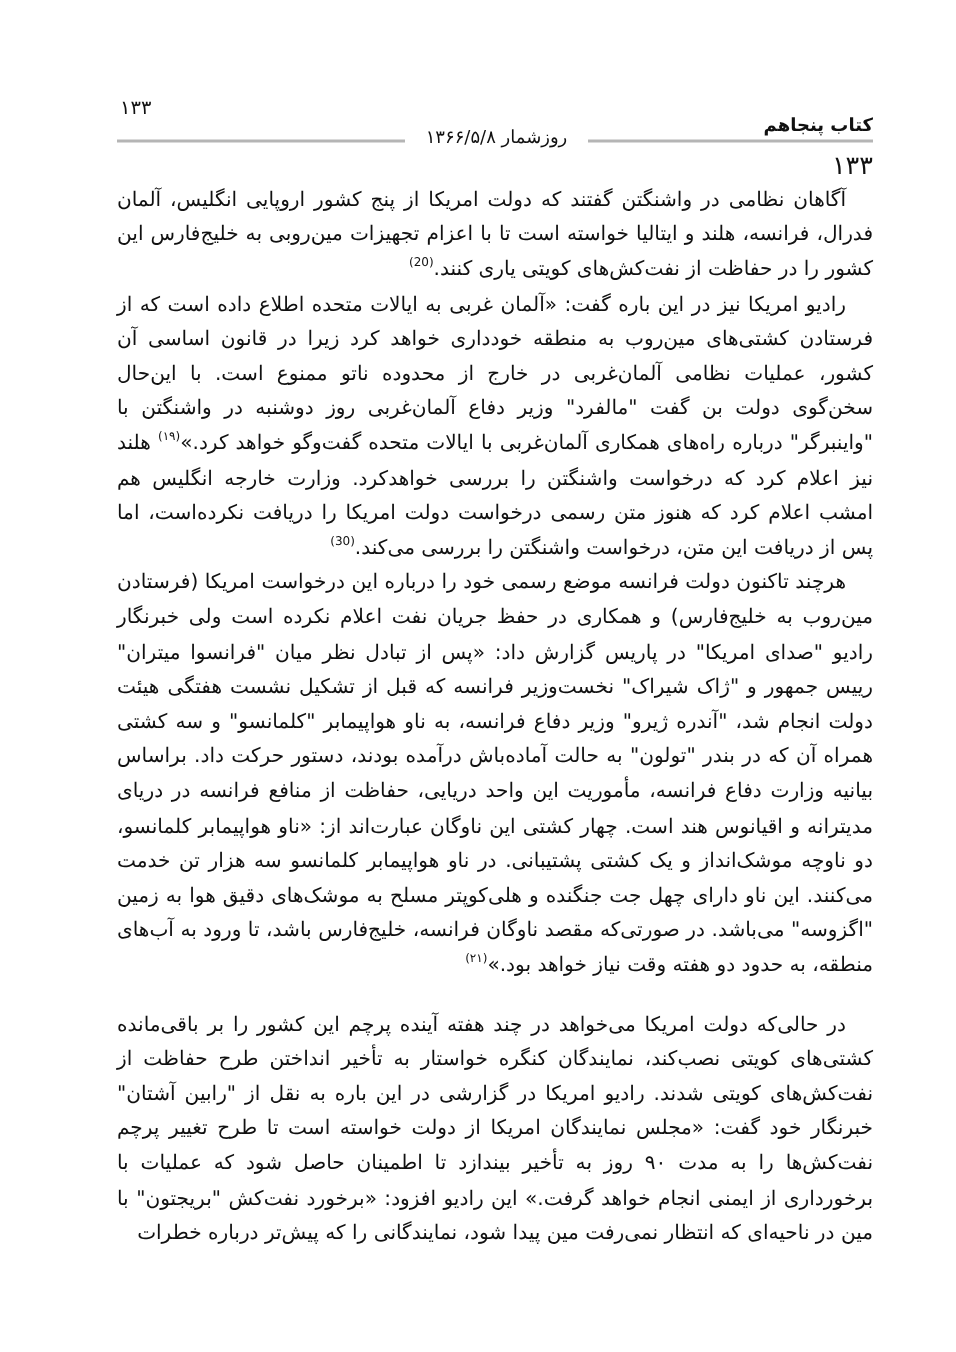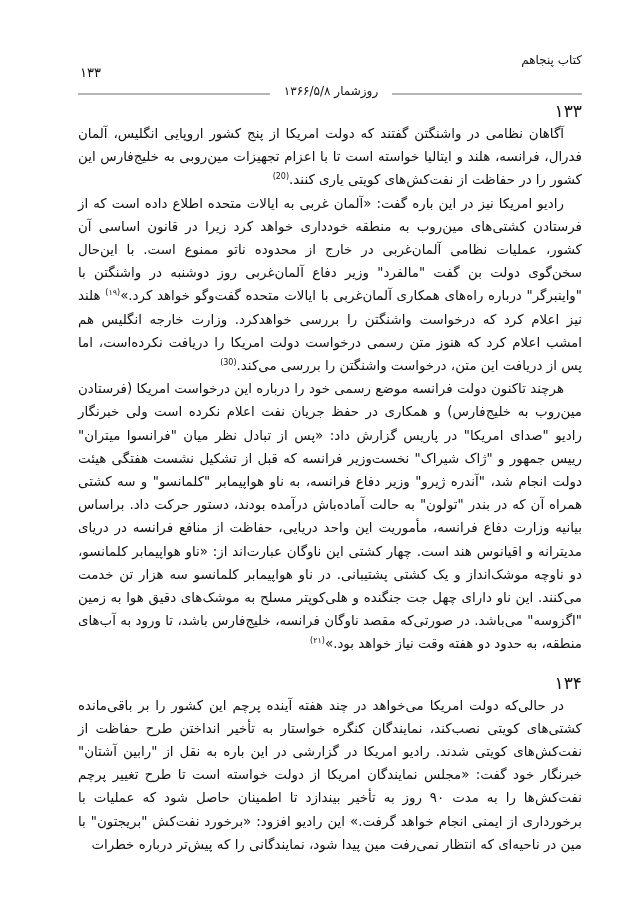--- a/index.html
+++ b/index.html
@@ -1,18 +1,18 @@
 <!DOCTYPE html>
 <html><head>
   <meta charset="utf-8">
   <style>
     html, body { margin: 0; padding: 0; background: #ffffff; }
     body { width: 637px; height: 901px; position: relative; overflow: hidden; font-family: "DejaVu Sans", sans-serif; color: #111; }
     .page { position: absolute; left: 0; top: 0; width: 637px; height: 901px; }
-    .hdr-book { position: absolute; right: 55px; top: 53px; font-size: 12px; direction: rtl; }
+    .hdr-book { position: absolute; right: 55px; top: 76px; font-size: 12px; direction: rtl; font-weight: bold; }
     .hdr-pageno { position: absolute; left: 80px; top: 65px; font-size: 13px; direction: rtl; }
     .hdr-rule-left { position: absolute; left: 78px; width: 192px; top: 93px; height: 2px; background: #b5b5b5; }
     .hdr-rule-right { position: absolute; right: 55px; width: 190px; top: 93px; height: 2px; background: #b5b5b5; }
     .hdr-date { position: absolute; left: 272px; width: 118px; top: 84px; text-align: center; font-size: 12px; direction: rtl; }
     .body { position: absolute; left: 78px; right: 55px; top: 100px; direction: rtl; text-align: justify; font-size: 13.4px; line-height: 23.2px; }
     .section-no { font-size: 17px; line-height: 22px; text-align: right; margin: 0; }
     .para { margin: 0; text-indent: 18px; }
     .fn { font-size: 8px; vertical-align: super; line-height: 0; }
     .sec2 { margin-top: 16px; }
   </style>
@@ -35,19 +35,18 @@
       <p class="para">
         <span>رادیو امریکا نیز در این باره گفت: «آلمان غربی به ایالات متحده اطلاع داده است که از فرستادن کشتی‌های مین‌روب به منطقه خودداری خواهد کرد زیرا در قانون اساسی آن کشور، عملیات نظامی آلمان‌غربی در خارج از محدوده ناتو ممنوع است. با این‌حال سخن‌گوی دولت بن گفت "مالفرد" وزیر دفاع آلمان‌غربی روز دوشنبه در واشنگتن با "واینبرگر" درباره راه‌های همکاری آلمان‌غربی با ایالات متحده گفت‌وگو خواهد کرد.»</span><span class="fn">(۱۹)</span>
         <span>هلند نیز اعلام کرد که درخواست واشنگتن را بررسی خواهدکرد. وزارت خارجه انگلیس هم امشب اعلام کرد که هنوز متن رسمی درخواست دولت امریکا را دریافت نکرده‌است، اما پس از دریافت این متن، درخواست واشنگتن را بررسی می‌کند.</span><span class="fn">(30)</span>
       </p>
       <p class="para">
         <span>هرچند تاکنون دولت فرانسه موضع رسمی خود را درباره این درخواست امریکا (فرستادن مین‌روب به خلیج‌فارس) و همکاری در حفظ جریان نفت اعلام نکرده است ولی خبرنگار رادیو "صدای امریکا" در پاریس گزارش داد: «پس از تبادل نظر میان "فرانسوا میتران" رییس جمهور و "ژاک شیراک" نخست‌وزیر فرانسه که قبل از تشکیل نشست هفتگی هیئت دولت انجام شد، "آندره ژیرو" وزیر دفاع فرانسه، به ناو هواپیمابر "کلمانسو" و سه کشتی همراه آن که در بندر "تولون" به حالت آماده‌باش درآمده بودند، دستور حرکت داد. براساس بیانیه وزارت دفاع فرانسه، مأموریت این واحد دریایی، حفاظت از منافع فرانسه در دریای مدیترانه و اقیانوس هند است. چهار کشتی این ناوگان عبارت‌اند از: «ناو هواپیمابر کلمانسو، دو ناوچه موشک‌انداز و یک کشتی پشتیبانی. در ناو هواپیمابر کلمانسو سه هزار تن خدمت می‌کنند. این ناو دارای چهل جت جنگنده و هلی‌کوپتر مسلح به موشک‌های دقیق هوا به زمین "اگزوسه" می‌باشد. در صورتی‌که مقصد ناوگان فرانسه، خلیج‌فارس باشد، تا ورود به آب‌های منطقه، به حدود دو هفته وقت نیاز خواهد بود.»</span><span class="fn">(۲۱)</span>
       </p>
     </div>
 
     <div class="sec2">
-      <p class="section-no">۱۳۴</p>
       <p class="para">
         <span>در حالی‌که دولت امریکا می‌خواهد در چند هفته آینده پرچم این کشور را بر باقی‌مانده کشتی‌های کویتی نصب‌کند، نمایندگان کنگره خواستار به تأخیر انداختن طرح حفاظت از نفت‌کش‌های کویتی شدند. رادیو امریکا در گزارشی در این باره به نقل از "رابین آشتان" خبرنگار خود گفت: «مجلس نمایندگان امریکا از دولت خواسته است تا طرح تغییر پرچم نفت‌کش‌ها را به مدت ۹۰ روز به تأخیر بیندازد تا اطمینان حاصل شود که عملیات با برخورداری از ایمنی انجام خواهد گرفت.» این رادیو افزود: «برخورد نفت‌کش "بریجتون" با مین در ناحیه‌ای که انتظار نمی‌رفت مین پیدا شود، نمایندگانی را که پیش‌تر درباره خطرات</span>
       </p>
     </div>
   </div>
 </div>
 
 </body></html>

